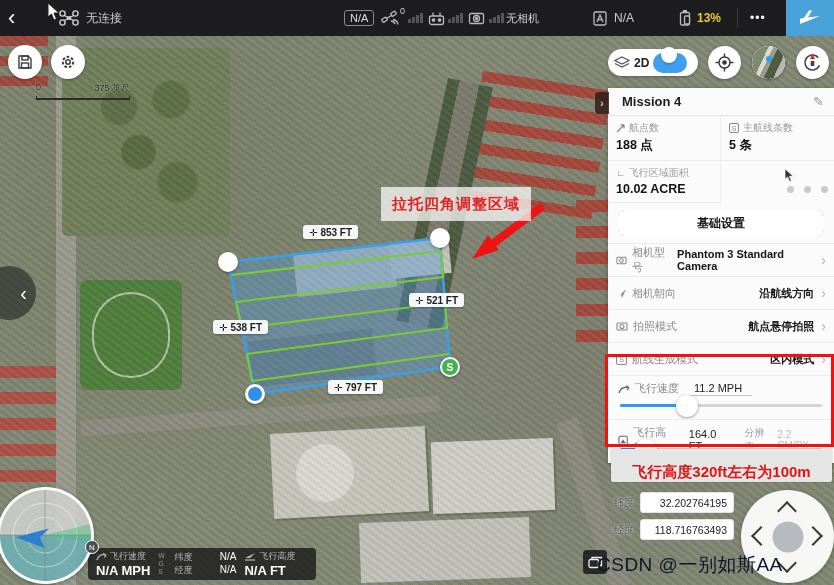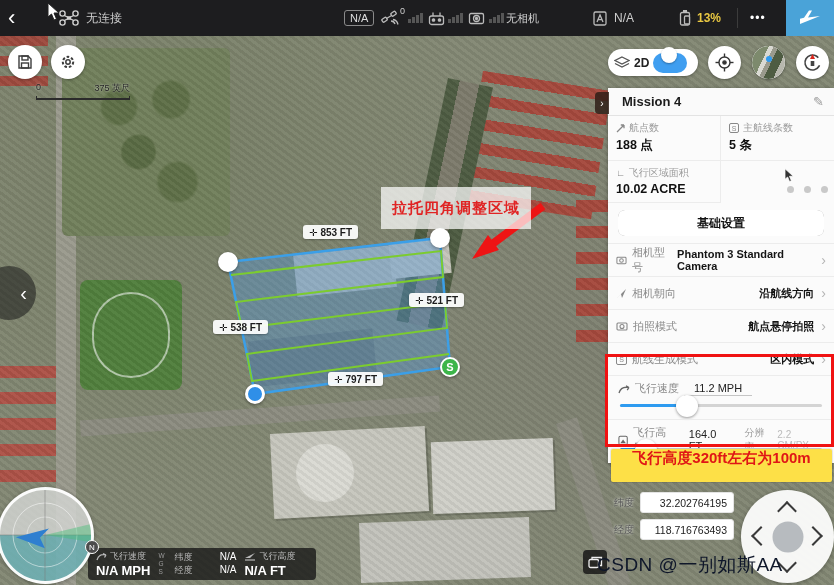--- a/index.html
+++ b/index.html
@@ -38,23 +38,23 @@
   
   .pill { position:absolute; background:rgba(255,255,255,.93); border-radius:3px; padding:1.5px 6px; font-size:10px; font-weight:bold; color:#1c1c1c; z-index:12; white-space:nowrap; box-shadow:0 1px 2px rgba(0,0,0,.3); }
   .pill .plus { font-weight:bold; margin-right:3px; }
 
   
   .handle { position:absolute; width:20px; height:20px; border-radius:50%; background:#fff; box-shadow:0 1px 3px rgba(0,0,0,.4); z-index:13; }
   .handle.blue { background:#2f8fe8; border:3px solid #fff; }
   .handle.start { background:#3cb54a; border:2.5px solid #fff; color:#fff; font-size:11px; font-weight:bold; display:flex; align-items:center; justify-content:center; }
 
   
-  #drag-hint { position:absolute; left:381px; top:187px; width:150px; height:42px; background:rgba(255,255,255,.72); color:#e02424; font-weight:bold; font-size:15px; letter-spacing:1px; display:flex; align-items:center; justify-content:center; z-index:30;text-align:right; }
+  #drag-hint { position:absolute; left:381px; top:187px; width:150px; height:34px; background:rgba(255,255,255,.72); color:#e02424; font-weight:bold; font-size:15px; letter-spacing:1px; display:flex; align-items:center; justify-content:center; z-index:30;text-align:right; }
   #slider-redbox { position:absolute; left:605px; top:354px; width:229px; height:93px; border:3px solid #f01212; z-index:35; pointer-events:none; }
-  #alt-note { position:absolute; left:611px; top:449px; width:221px; height:33px; background:#fde047; border-radius:2px; box-shadow:0 0 0 1px rgba(0,0,0,.08); display:flex; align-items:flex-start; justify-content:center; color:#e01616; font-weight:bold; font-size:15px; z-index:26; }
+  #alt-note { position:absolute; left:611px; top:449px; width:221px; height:33px; background:#e5e5e5; border-radius:2px; box-shadow:0 0 0 1px rgba(0,0,0,.08); display:flex; align-items:flex-end; justify-content:center; color:#e01616; font-weight:bold; font-size:15px; z-index:26; }
 
   
   #view2d { position:absolute; left:608px; top:49px; width:90px; height:27px; background:#fff; border-radius:14px; display:flex; align-items:center; padding:0 6px; gap:4px; z-index:22; box-shadow:0 1px 3px rgba(0,0,0,.3); }
   .toggle { width:34px; height:20px; border-radius:10px; background:#3f9ef0; position:relative; }
   .toggle .knob { position:absolute; right:2px; top:2px; width:16px; height:16px; border-radius:50%; background:#fff; box-shadow:0 1px 2px rgba(0,0,0,.3); }
 
   #panel { position:absolute; left:608px; top:88px; width:226px; z-index:24; background:#fbfbfb; box-shadow:0 1px 4px rgba(0,0,0,.35); font-size:11px; }
   #panel-header { height:28px; display:flex; align-items:center; justify-content:space-between; padding:0 10px 0 14px; border-bottom:1px solid #e3e3e3; background:#fafafa; }
   #panel-title { font-size:13px; font-weight:bold; color:#1c1c1c; }
   #panel-tab { position:absolute; left:-13px; top:4px; width:14px; height:22px; background:rgba(48,30,24,.85); border-radius:4px 0 0 4px; color:#fff; font-size:10px; display:flex; align-items:center; justify-content:center; }
@@ -147,21 +147,21 @@
   <div class="handle" style="left:218px;top:252px;"></div>
   <div class="handle" style="left:430px;top:228px;"></div>
   <div class="handle blue" style="left:245px;top:384px;"></div>
   <div class="handle start" style="left:440px;top:357px;">
       <span>S</span>
     </div>
 
   <div class="pill" style="left:303px;top:225px;"><span class="plus">✛</span><span>853 FT</span></div>
   <div class="pill" style="left:409px;top:293px;"><span class="plus">✛</span><span>521 FT</span></div>
   <div class="pill" style="left:213px;top:320px;"><span class="plus">✛</span><span>538 FT</span></div>
-  <div class="pill" style="left:328px;top:372px;text-align:center;"><span class="plus">✛</span><span>797 FT</span></div>
+  <div class="pill" style="left:328px;top:380px;text-align:center;"><span class="plus">✛</span><span>797 FT</span></div>
 
   <div id="drag-hint">
       <span>拉托四角调整区域</span>
     </div>
 
   <div id="topbar">
     <div class="t" style="left:8px;font-size:22px;color:#fff;">
         <span>‹</span>
       </div>
     <div class="t" style="left:58px;">

